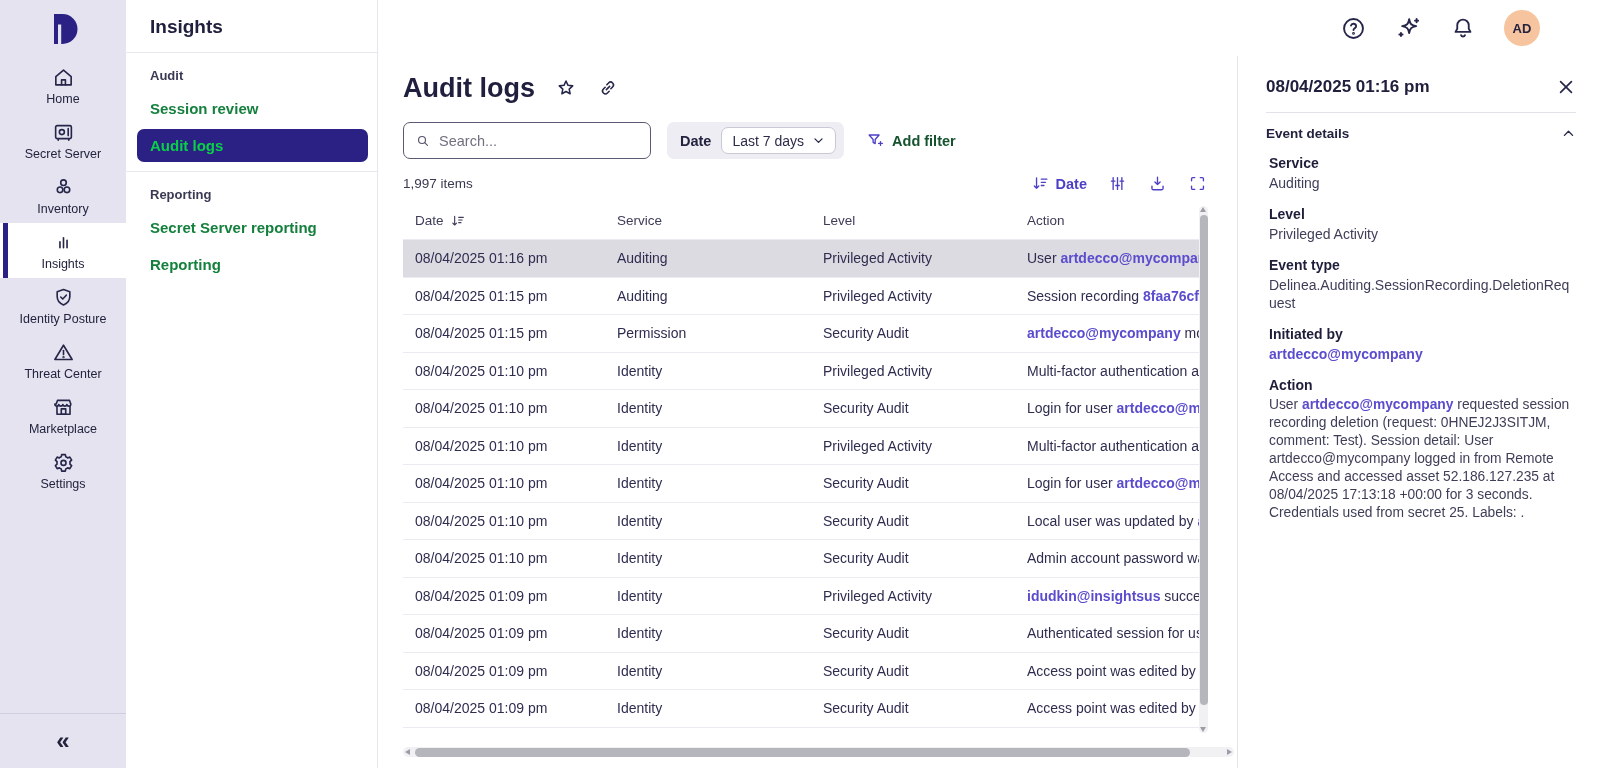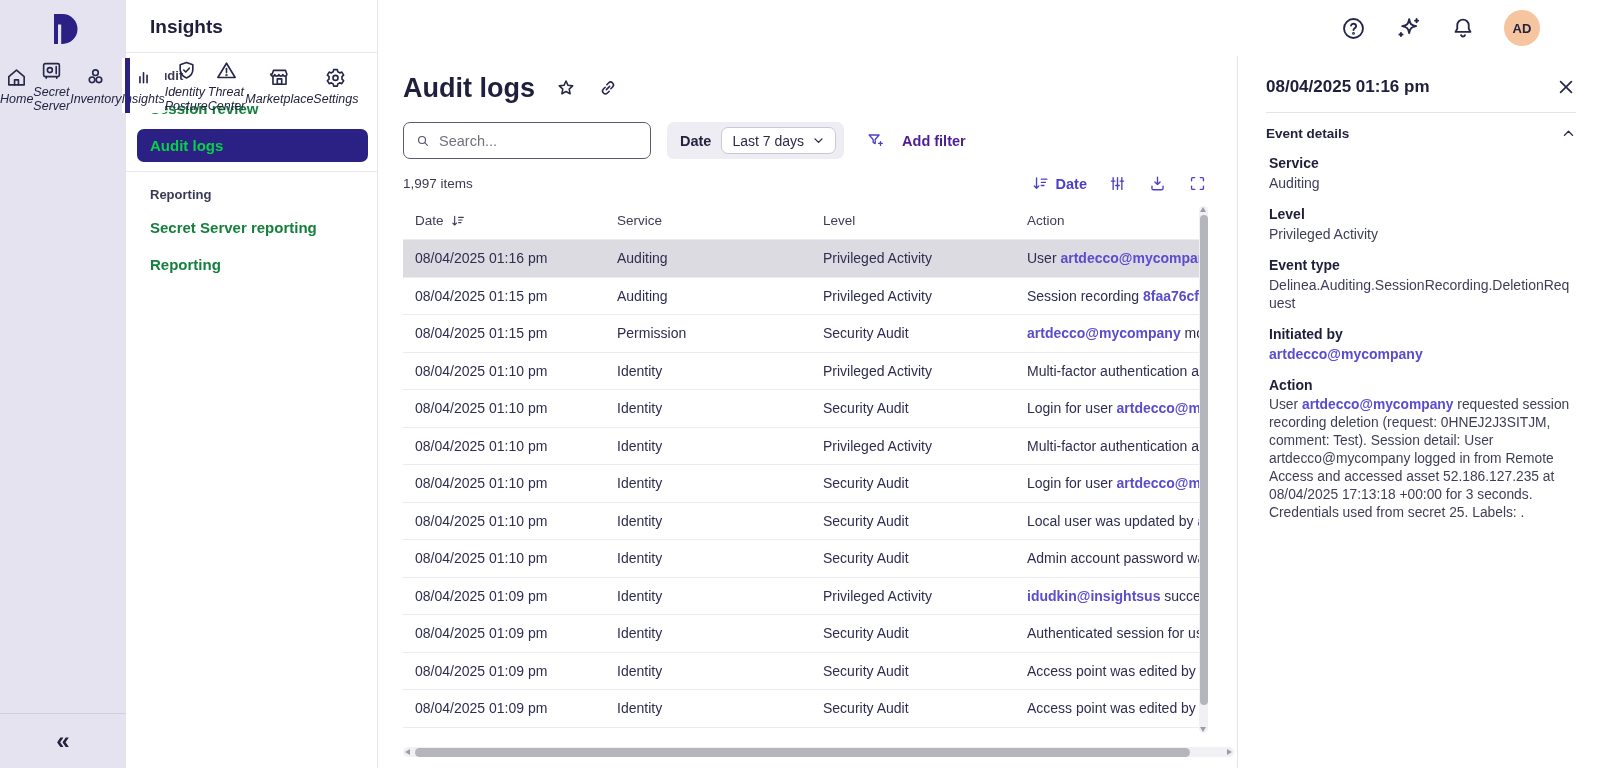--- a/index.html
+++ b/index.html
@@ -7,21 +7,21 @@
   body {
     font-family:"Liberation Sans", sans-serif;
     display:flex; background:#fff; color:#23233f;
   }
   svg { display:block; }
   .ic { stroke:#26264a; fill:none; stroke-width:1.7; stroke-linecap:round; stroke-linejoin:round; }
 
   
   .rail { width:126px; background:#e4e3ef; display:flex; flex-direction:column; flex-shrink:0; }
   .rail-logo { height:58px; display:flex; align-items:center; justify-content:center; }
-  .rail-nav { display:flex; flex-direction:row;font-style:italic; }
+  .rail-nav { display:flex; flex-direction:column; }
   .rail-item { position:relative; height:55px; display:flex; flex-direction:column; align-items:center;
                justify-content:center; gap:3px; font-size:12.5px; color:#23233f; cursor:pointer; }
   .rail-item.active { background:#fff; }
   .rail-item.active::before { content:""; position:absolute; left:3px; top:0; bottom:0; width:5px; background:#2b2184; }
   .rail-spacer { flex:1; }
   .rail-divider { border-top:1px solid #cfcede; }
   .rail-collapse { height:54px; display:flex; align-items:center; justify-content:center;
                    font-size:24px; font-weight:700; color:#23233f; cursor:pointer; background:none; border:0; }
 
   
@@ -53,21 +53,21 @@
   .filter-row { margin-top:15px; display:flex; align-items:center; gap:16px; }
   .main-search { width:248px; height:37px; border:1.4px solid #5a5a72; border-radius:7px;
                  display:flex; align-items:center; gap:8px; padding:0 11px; background:#fff; }
   .main-search input { border:0; outline:0; width:100%; font-size:14.5px; color:#23233f; font-family:inherit; }
   .main-search input::placeholder { color:#70707f; }
   .date-chip { background:#ededf3; border-radius:7px; height:37px; display:flex; align-items:center;
                gap:10px; padding:0 8px 0 13px; }
   .date-chip .lbl { font-weight:700; font-size:14.5px; color:#23233f; }
   .date-select { background:#fff; border:1px solid #c9c9d6; border-radius:7px; height:27px; display:flex;
                  align-items:center; gap:8px; padding:0 10px; font-size:14px; color:#2c2c48; cursor:pointer; }
-  .add-filter { display:flex; align-items:center; gap:17px; color:#4c1d95; font-weight:700; font-size:14.5px;
+  .add-filter { display:flex; align-items:center; gap:7px; color:#14532d; font-weight:700; font-size:14.5px;
                 background:none; border:0; cursor:pointer; margin-left:6px; font-family:inherit; }
   .meta-row { margin-top:11px; padding-right:30px; height:27px; display:flex; align-items:center; justify-content:space-between; }
   .count { font-size:13.5px; color:#393950; }
   .toolbar { display:flex; align-items:center; gap:21px; }
   .toolbar .pic { stroke:#4c3fc6; }
   .sort-btn { display:flex; align-items:center; gap:6px; color:#4c3fc6; font-weight:600; font-size:14.5px;
               background:none; border:0; cursor:pointer; font-family:inherit; }
 
   .table { margin-top:5px; width:805px; }
   .thead { display:flex; align-items:center; height:38px; border-bottom:1px solid #ebebf1;

